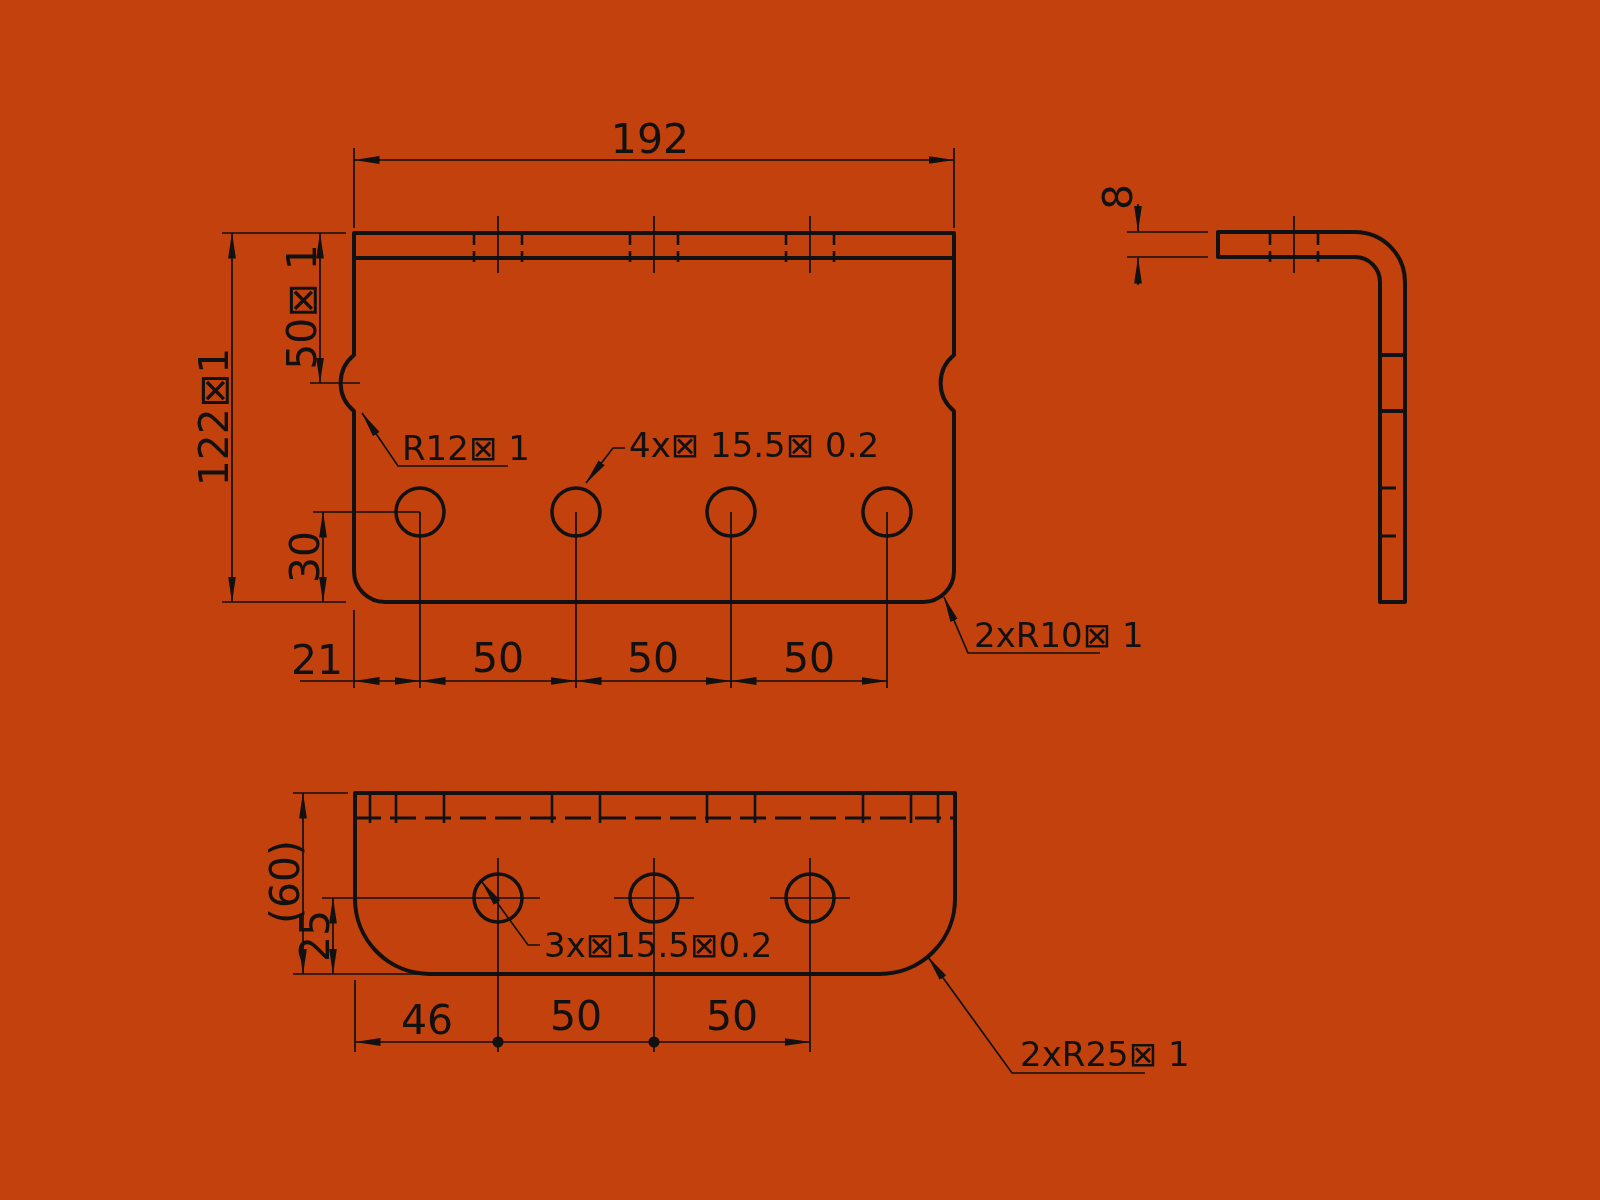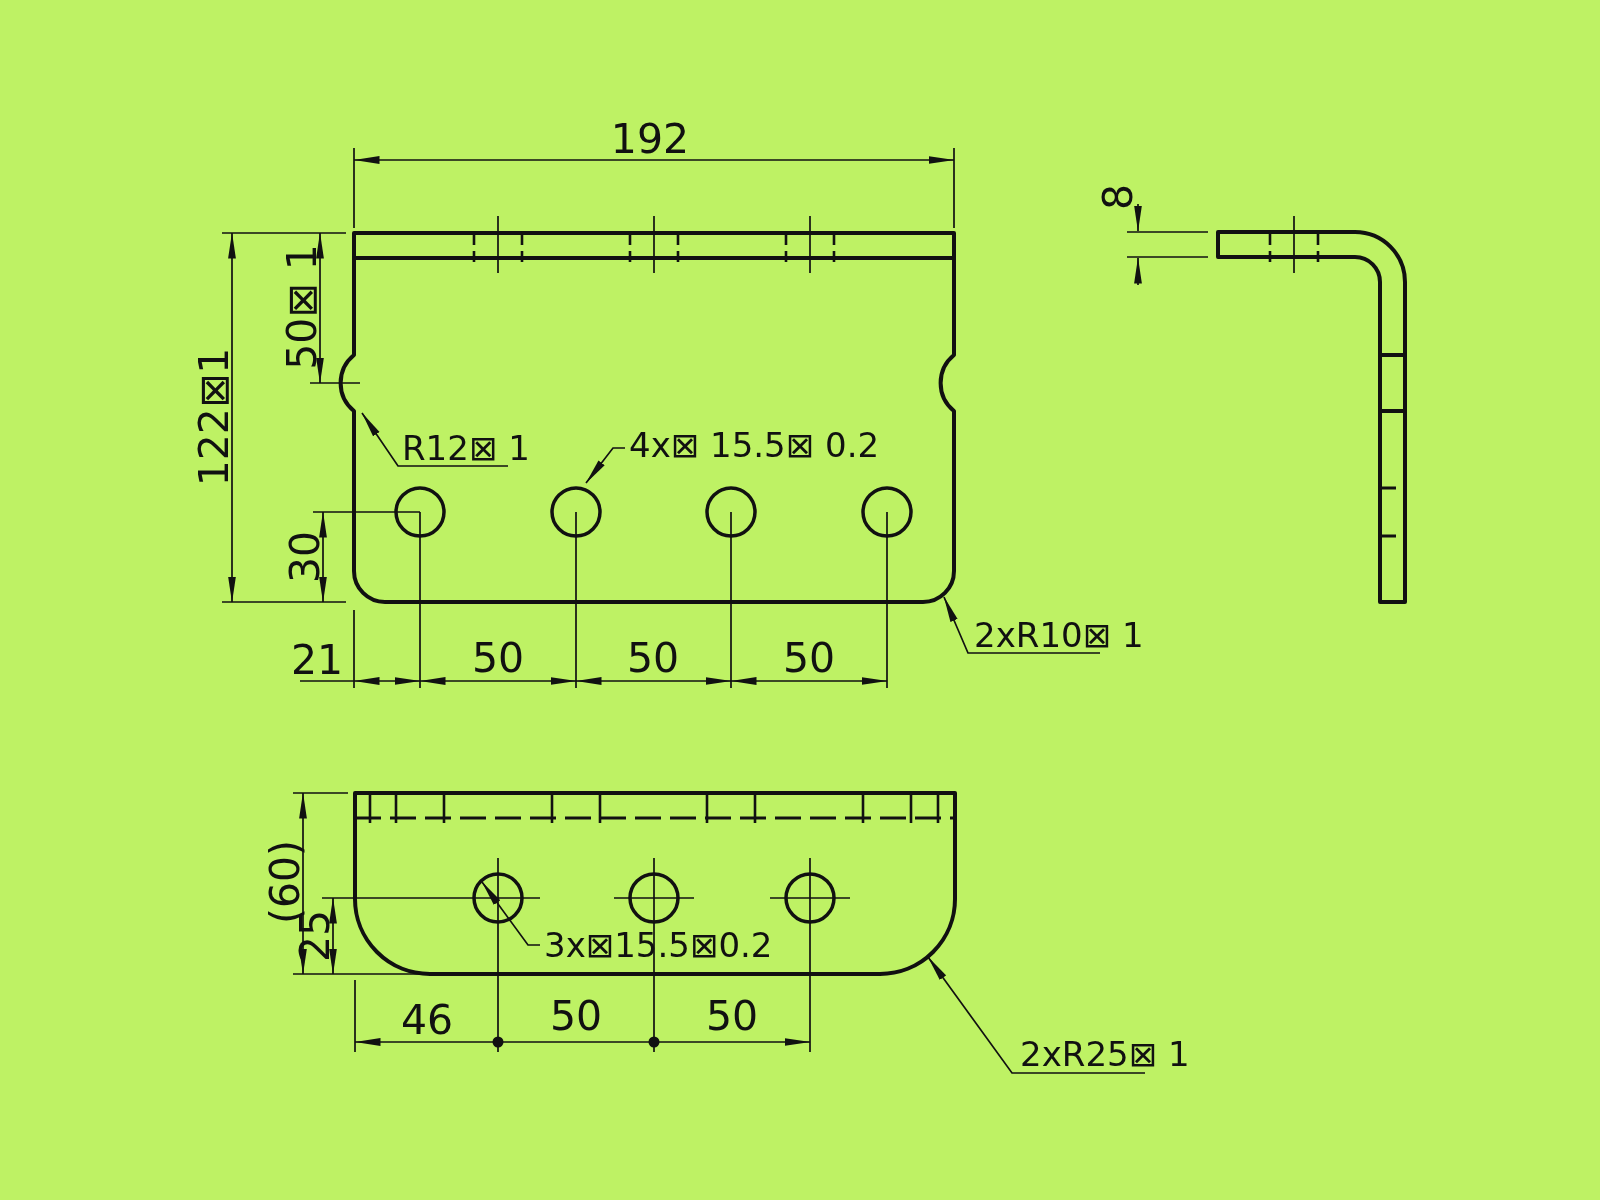--- a/index.html
+++ b/index.html
@@ -3,21 +3,21 @@
 <meta charset="utf-8">
 <style>
   html, body {
     margin: 0;
     padding: 0;
     background: #ffffff;
   }
   .sheet {
     width: 1600px;
     height: 1200px;
-    background: #bef264;
+    background: #c2410c;
     position: relative;
     overflow: hidden;
   }
   svg { display: block; }
   text {
     font-family: "DejaVu Sans", "Liberation Sans", sans-serif;
     fill: #111111;
   }
   .dim-text  { font-size: 41px; }
   .label-text{ font-size: 34px; }

